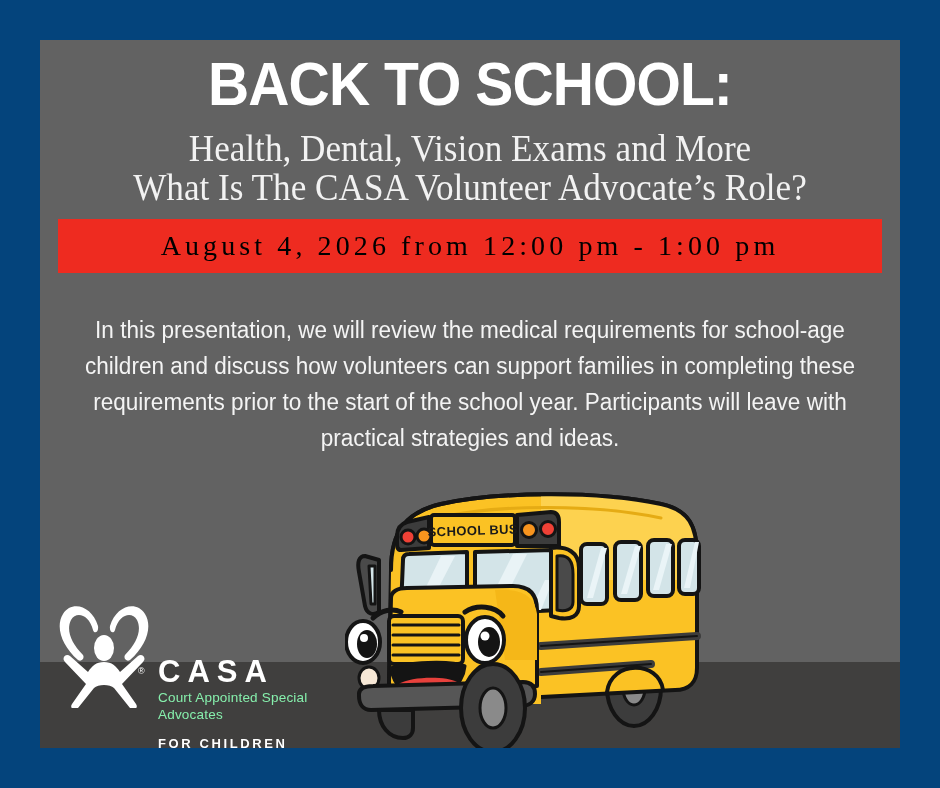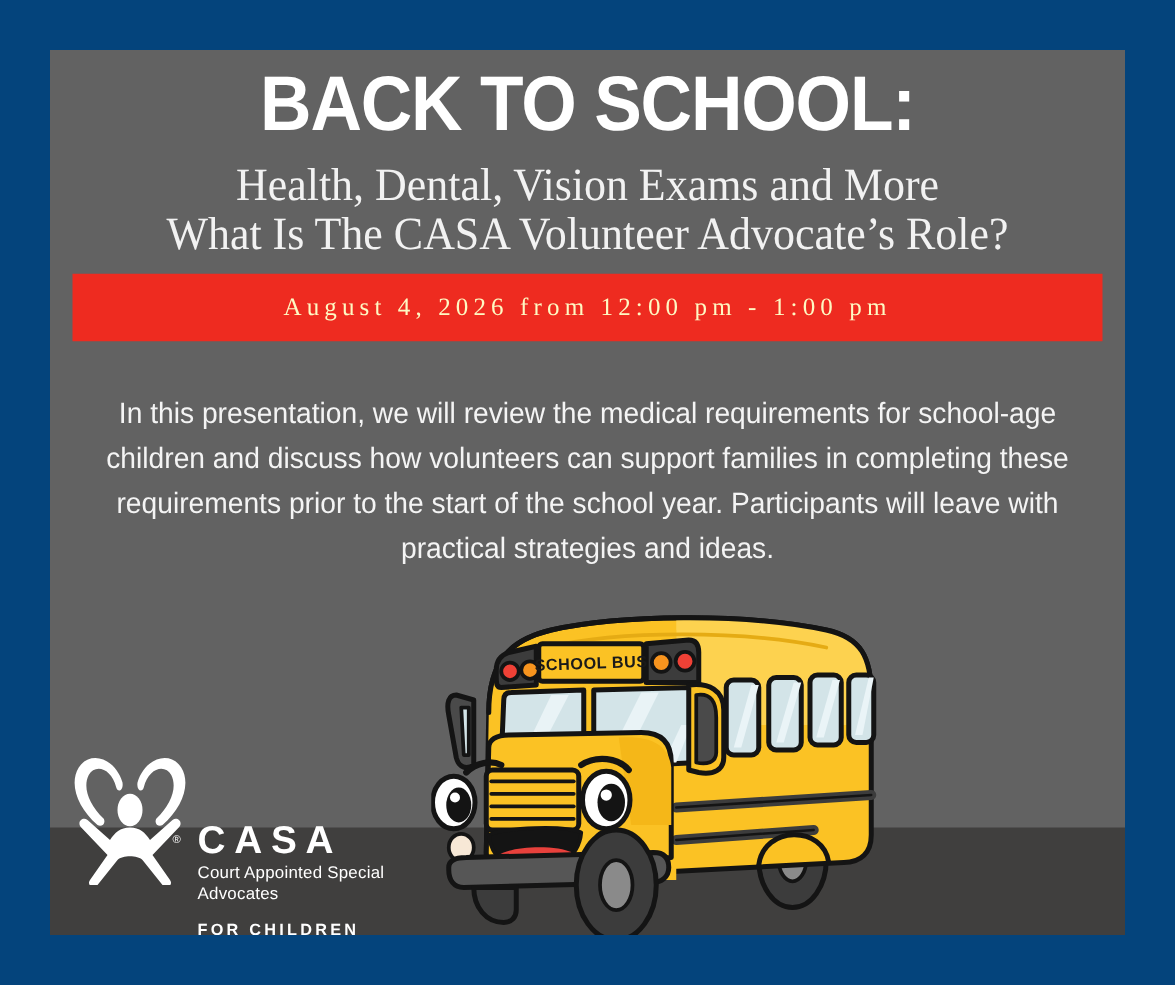--- a/index.html
+++ b/index.html
@@ -70,23 +70,23 @@
     left: 18px;
     top: 179px;
     width: 824px;
     height: 54px;
     background: #ee2b20;
     display: flex;
     align-items: center;
     justify-content: center;
   }
   .date-banner-text {
-    color: #fef9c3;
+    color: #000000;
     font-family: "Liberation Serif", serif;
-    font-size: 20px;
+    font-size: 28px;
     letter-spacing: 4.1px;
     white-space: nowrap;
   }
 
   .body-copy {
     position: absolute;
     left: 24px;
     top: 272px;
     width: 812px;
     text-align: center;
@@ -129,21 +129,21 @@
   .logo-casa {
     color: #ffffff;
     font-family: "Liberation Sans", sans-serif;
     font-weight: bold;
     font-size: 31px;
     line-height: 32px;
     letter-spacing: 7px;
     margin-top: 20px;
   }
   .logo-tagline {
-    color: #ffffff;
+    color: #86efac;
     font-family: "Liberation Sans", sans-serif;
     font-size: 13.5px;
     line-height: 17px;
     letter-spacing: 0.2px;
     margin-top: 1px;
   }
   .logo-forchildren {
     color: #ffffff;
     font-family: "Liberation Sans", sans-serif;
     font-weight: bold;

